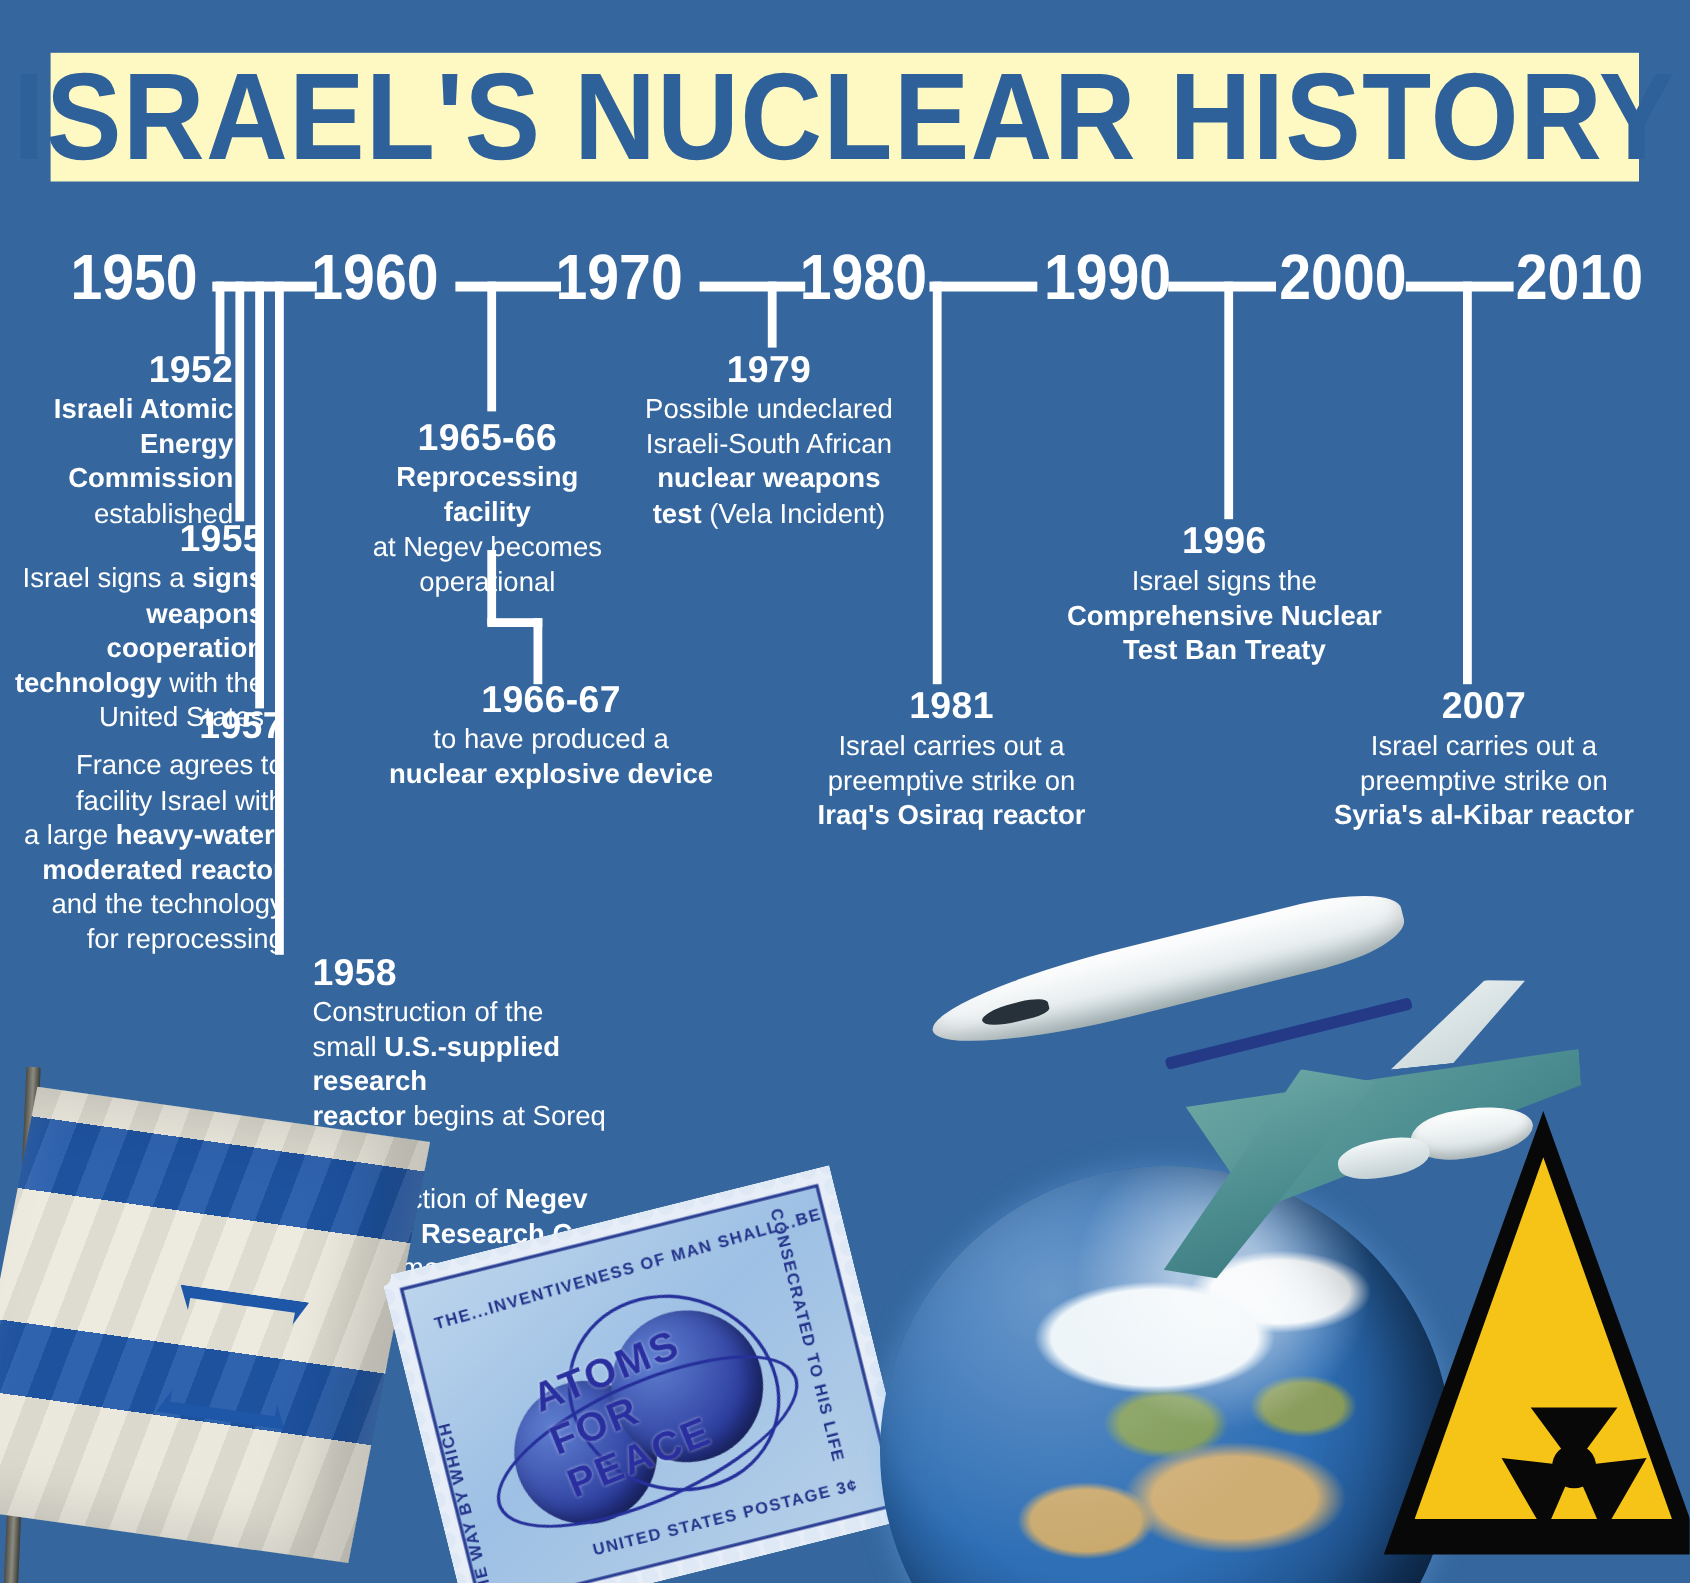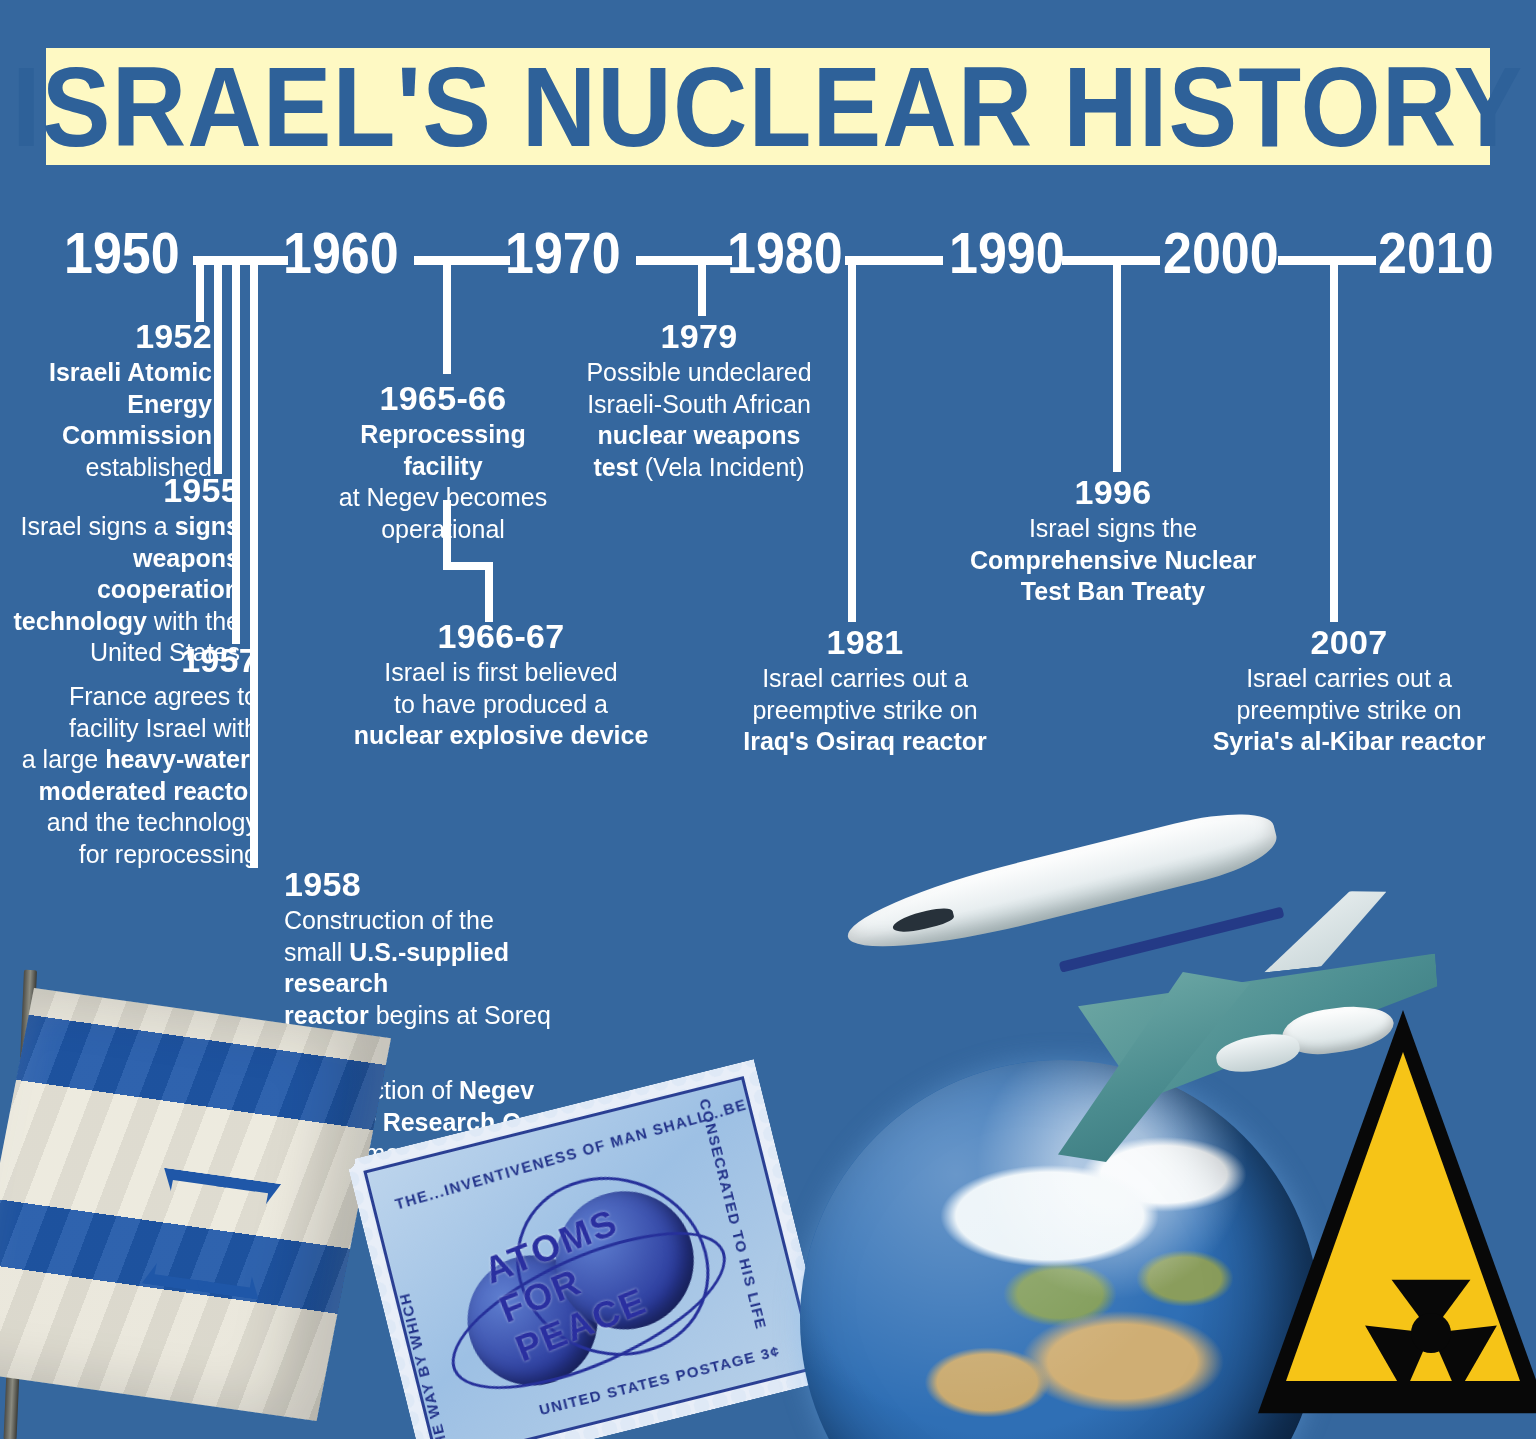--- a/index.html
+++ b/index.html
@@ -347,21 +347,20 @@
     <div class="d">
       <div><b>Reprocessing facility</b></div>
       <div><span>at Negev becomes</span></div>
       <div><span>operational</span></div>
     </div>
   </div>
 
   <div class="ev ce" style="left:348px;top:616px;width:306px;">
     <div class="y">1966-67</div>
     <div class="d">
-      <div><span>Israel is first believed</span></div>
       <div><span>to have produced a</span></div>
       <div><b>nuclear explosive device</b></div>
     </div>
   </div>
 
   <div class="ev ce" style="left:580px;top:316px;width:238px;">
     <div class="y">1979</div>
     <div class="d">
       <div><span>Possible undeclared</span></div>
       <div><span>Israeli-South African</span></div>

